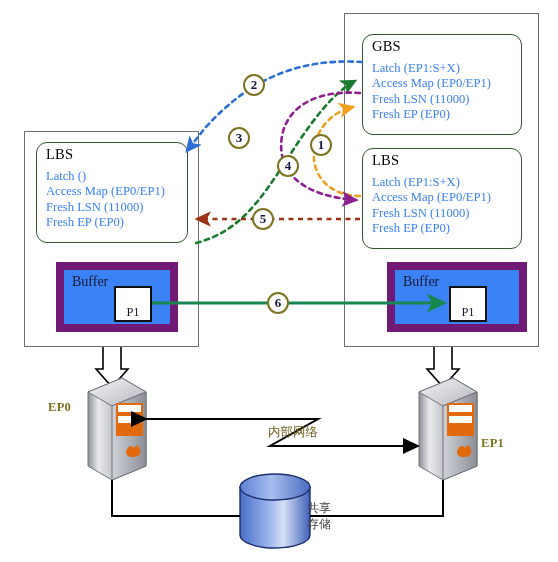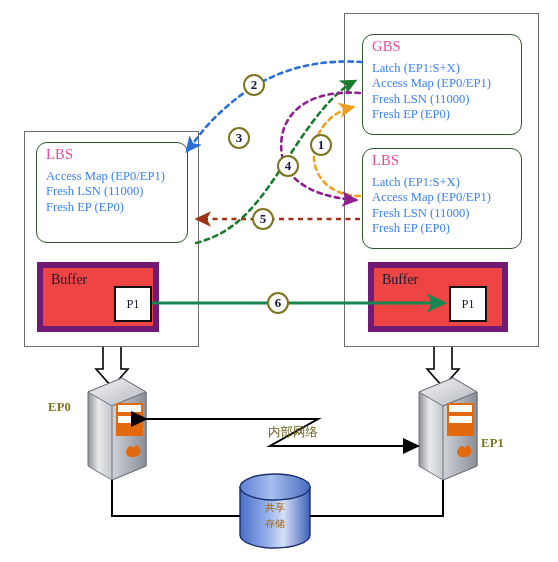--- a/index.html
+++ b/index.html
@@ -7,54 +7,55 @@
        font-family:"Liberation Serif","DejaVu Serif",serif;}
   .stage{position:absolute;left:0;top:0;width:558px;height:562px;}
   svg.layer{position:absolute;left:0;top:0;width:558px;height:562px;overflow:visible;}
   .vec{pointer-events:none;}
 
   
   .outerbox{position:absolute;border:1.5px solid #6e6e6e;background:#ffffff;box-sizing:border-box;}
   
   .statebox{position:absolute;border:1.6px solid #31562f;border-radius:11px;background:#ffffff;
             box-sizing:border-box;}
-  .statebox .title{position:absolute;left:9px;top:3px;font-size:14.5px;color:#ec4899;letter-spacing:.2px;}
+  .statebox .title{position:absolute;left:9px;top:3px;font-size:14.5px;color:#000000;letter-spacing:.2px;}
   .statebox .lines{position:absolute;left:9px;top:26px;right:4px;}
   .statebox .lines div{font-size:12.6px;line-height:15.4px;color:#3b82f6;white-space:nowrap;}
 
   
-  .bufbox{position:absolute;border:6px solid #701a75;background:#ef4444;box-sizing:border-box;}
+  .bufbox{position:absolute;border:8px solid #701a75;background:#3b82f6;box-sizing:border-box;margin-left:19px;}
   .bufbox .btitle{position:absolute;left:8px;top:4px;font-size:14px;color:#1a1a2e;}
   .pagebox{position:absolute;border:2.5px solid #111111;background:#ffffff;box-sizing:border-box;
-           display:flex;align-items:center;justify-content:center;font-size:12.5px;color:#1a1a2e;}
+           display:flex;align-items:flex-end;justify-content:center;font-size:12.5px;color:#1a1a2e;}
 
   
   .badge{position:absolute;width:22px;height:22px;border-radius:50%;
          border:2px solid #7d7320;background:#ffffff;box-sizing:border-box;
          display:flex;align-items:center;justify-content:center;
          font-size:13px;font-weight:bold;color:#14143c;z-index:40;}
 
   
   .eplabel{position:absolute;font-size:12.5px;font-weight:bold;color:#7d7320;letter-spacing:.3px;text-align:center;}
   .netlabel{position:absolute;font-size:12.5px;color:#6b5f1d;
             font-family:"DejaVu Sans","Liberation Sans",sans-serif;}
-  .dbtext{position:absolute;text-align:center;width:100%;color:#a16207;font-size:10px;
-          line-height:16px;font-family:"DejaVu Sans","Liberation Sans",sans-serif;}
+  .dbtext{position:absolute;text-align:center;width:100%;color:#404040;font-size:12px;
+          line-height:16px;font-family:"DejaVu Sans","Liberation Sans",sans-serif;margin-left:44px;}
 </style>
 </head>
 <body>
 
 <div class="stage">
 
   <div class="outerbox" style="left:24px;top:131px;width:175px;height:216px;"></div>
   <div class="outerbox" style="left:344px;top:13px;width:195px;height:334px;"></div>
 
   <div class="statebox" style="left:36px;top:142px;width:152px;height:101px;">
     <div class="title">LBS</div>
     <div class="lines">
+      <div>Latch ()</div>
       <div>Access Map (EP0/EP1)</div>
       <div>Fresh LSN (11000)</div>
       <div>Fresh EP (EP0)</div>
     </div>
   </div>
 
   <div class="bufbox" style="left:37px;top:262px;width:122px;height:70px;">
     <div class="btitle">Buffer</div>
   </div>
   <div class="pagebox" style="left:114px;top:286px;width:38px;height:36px;">

